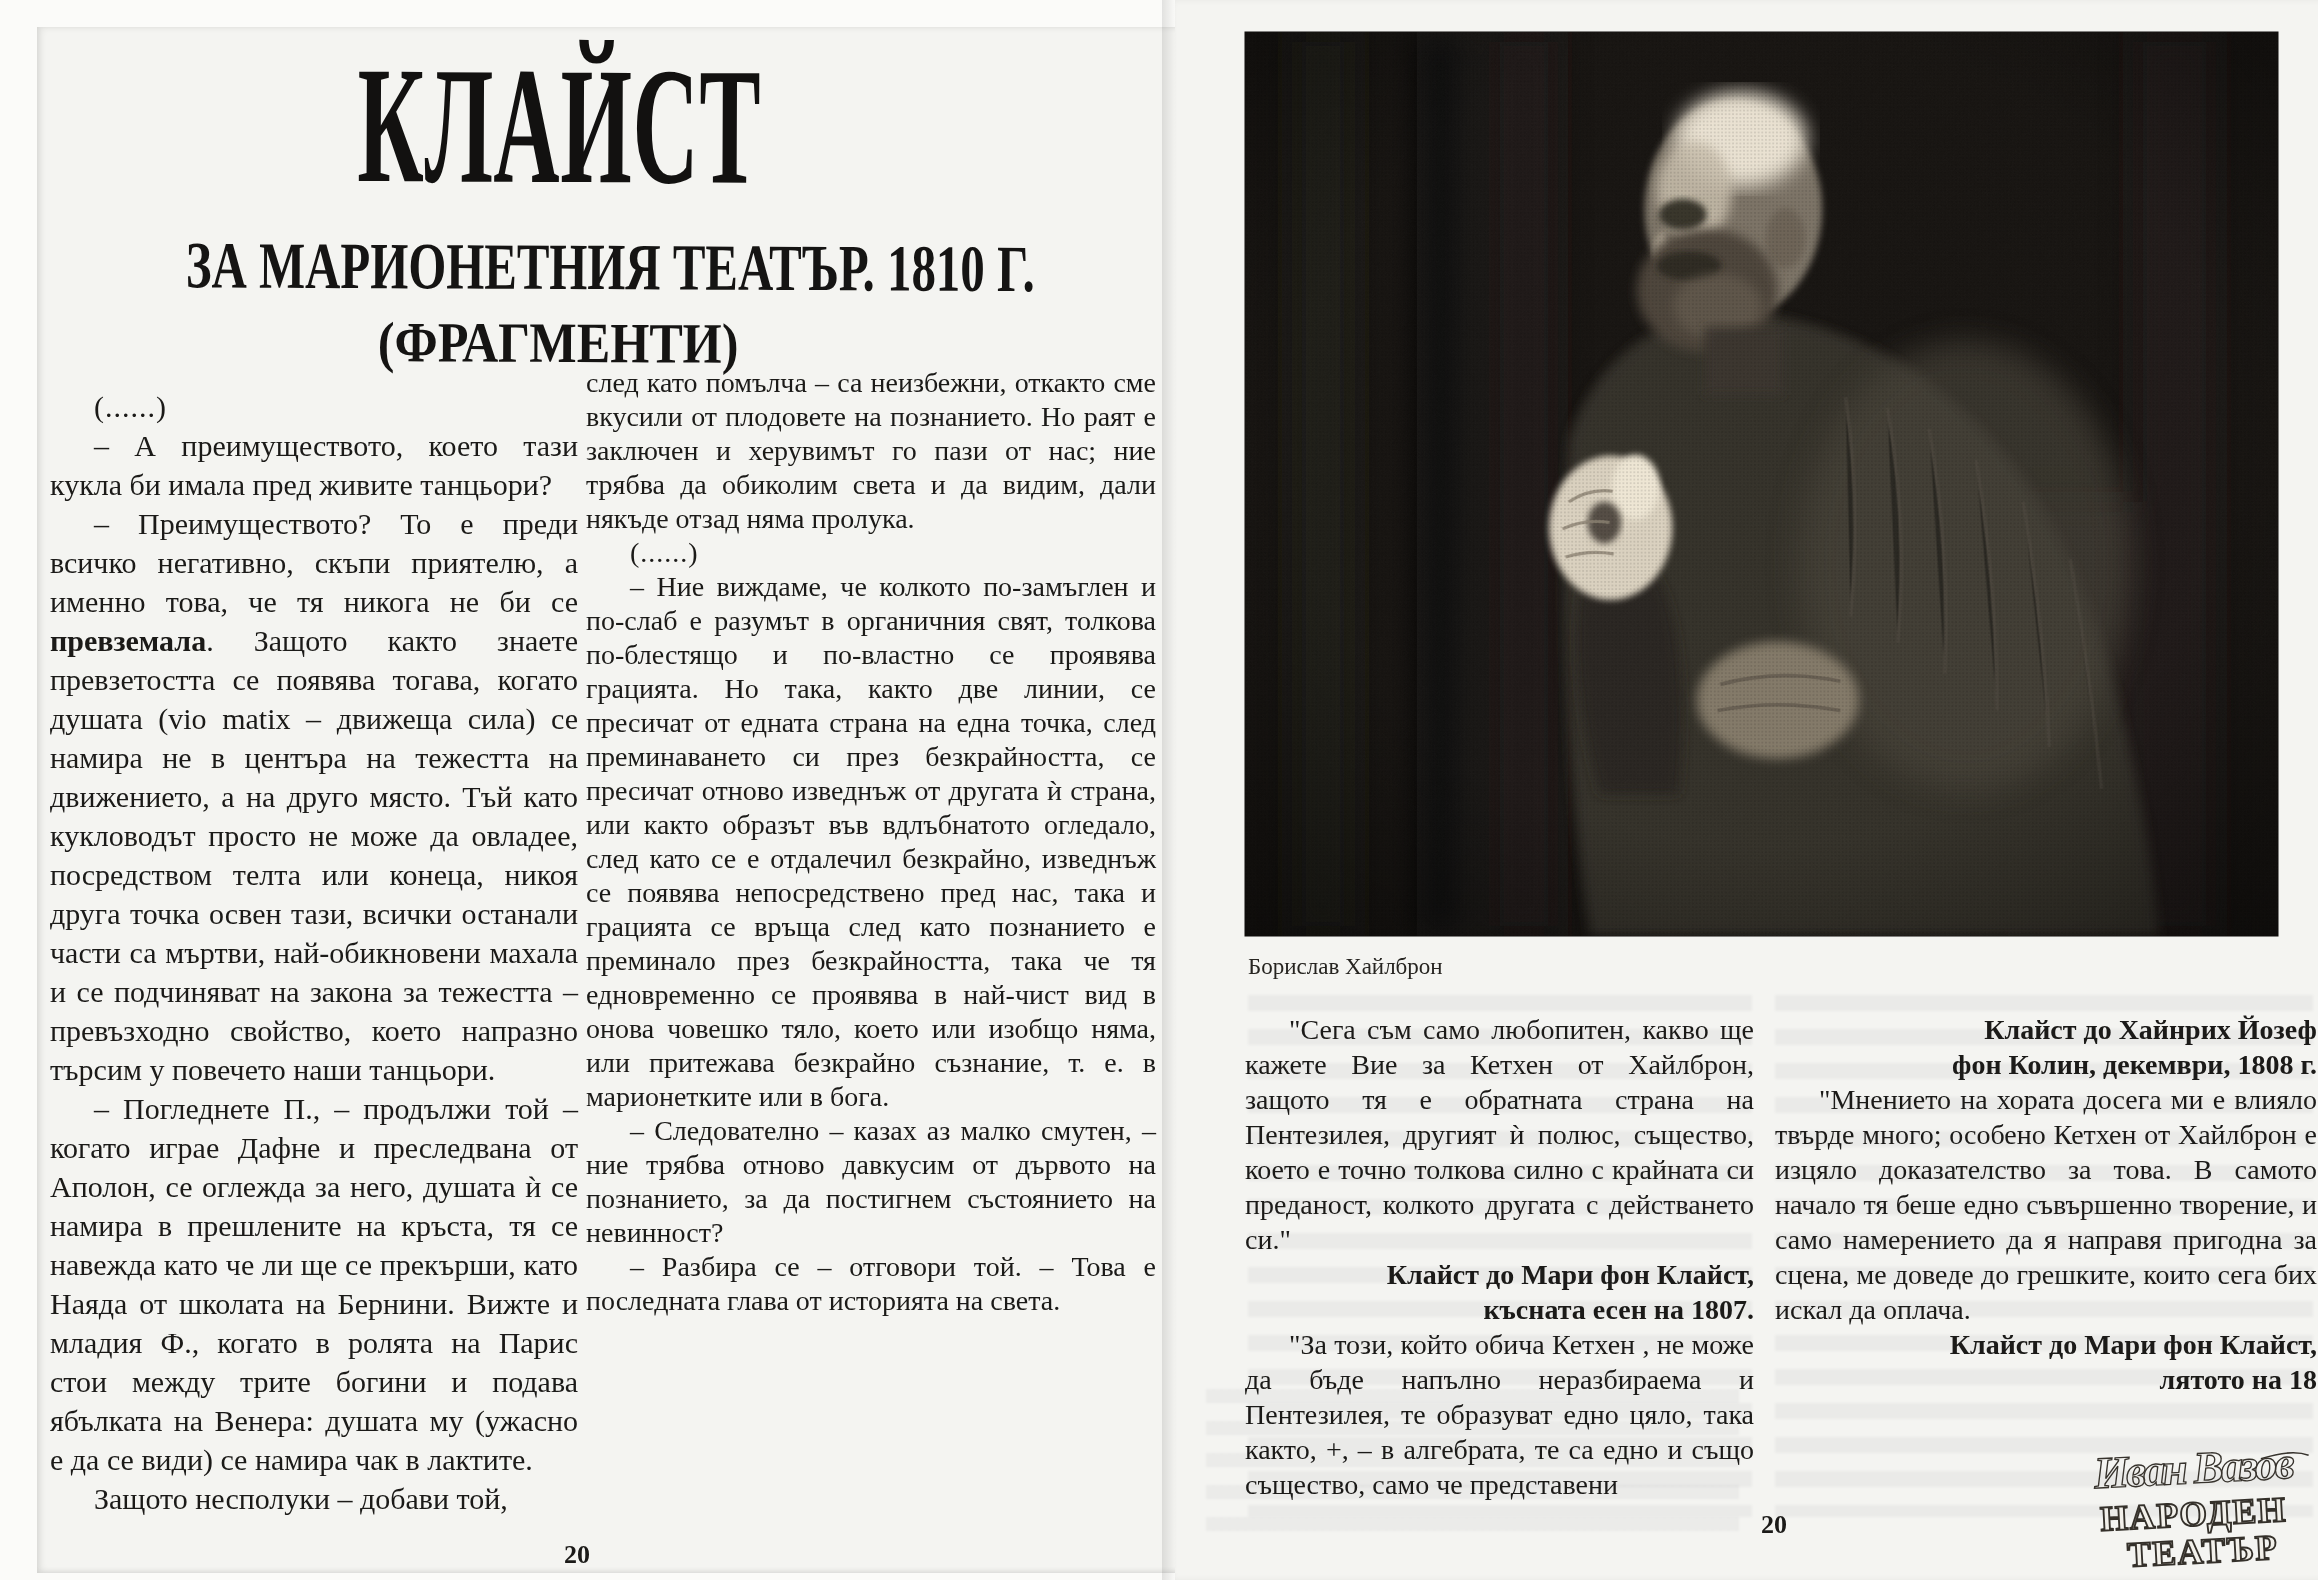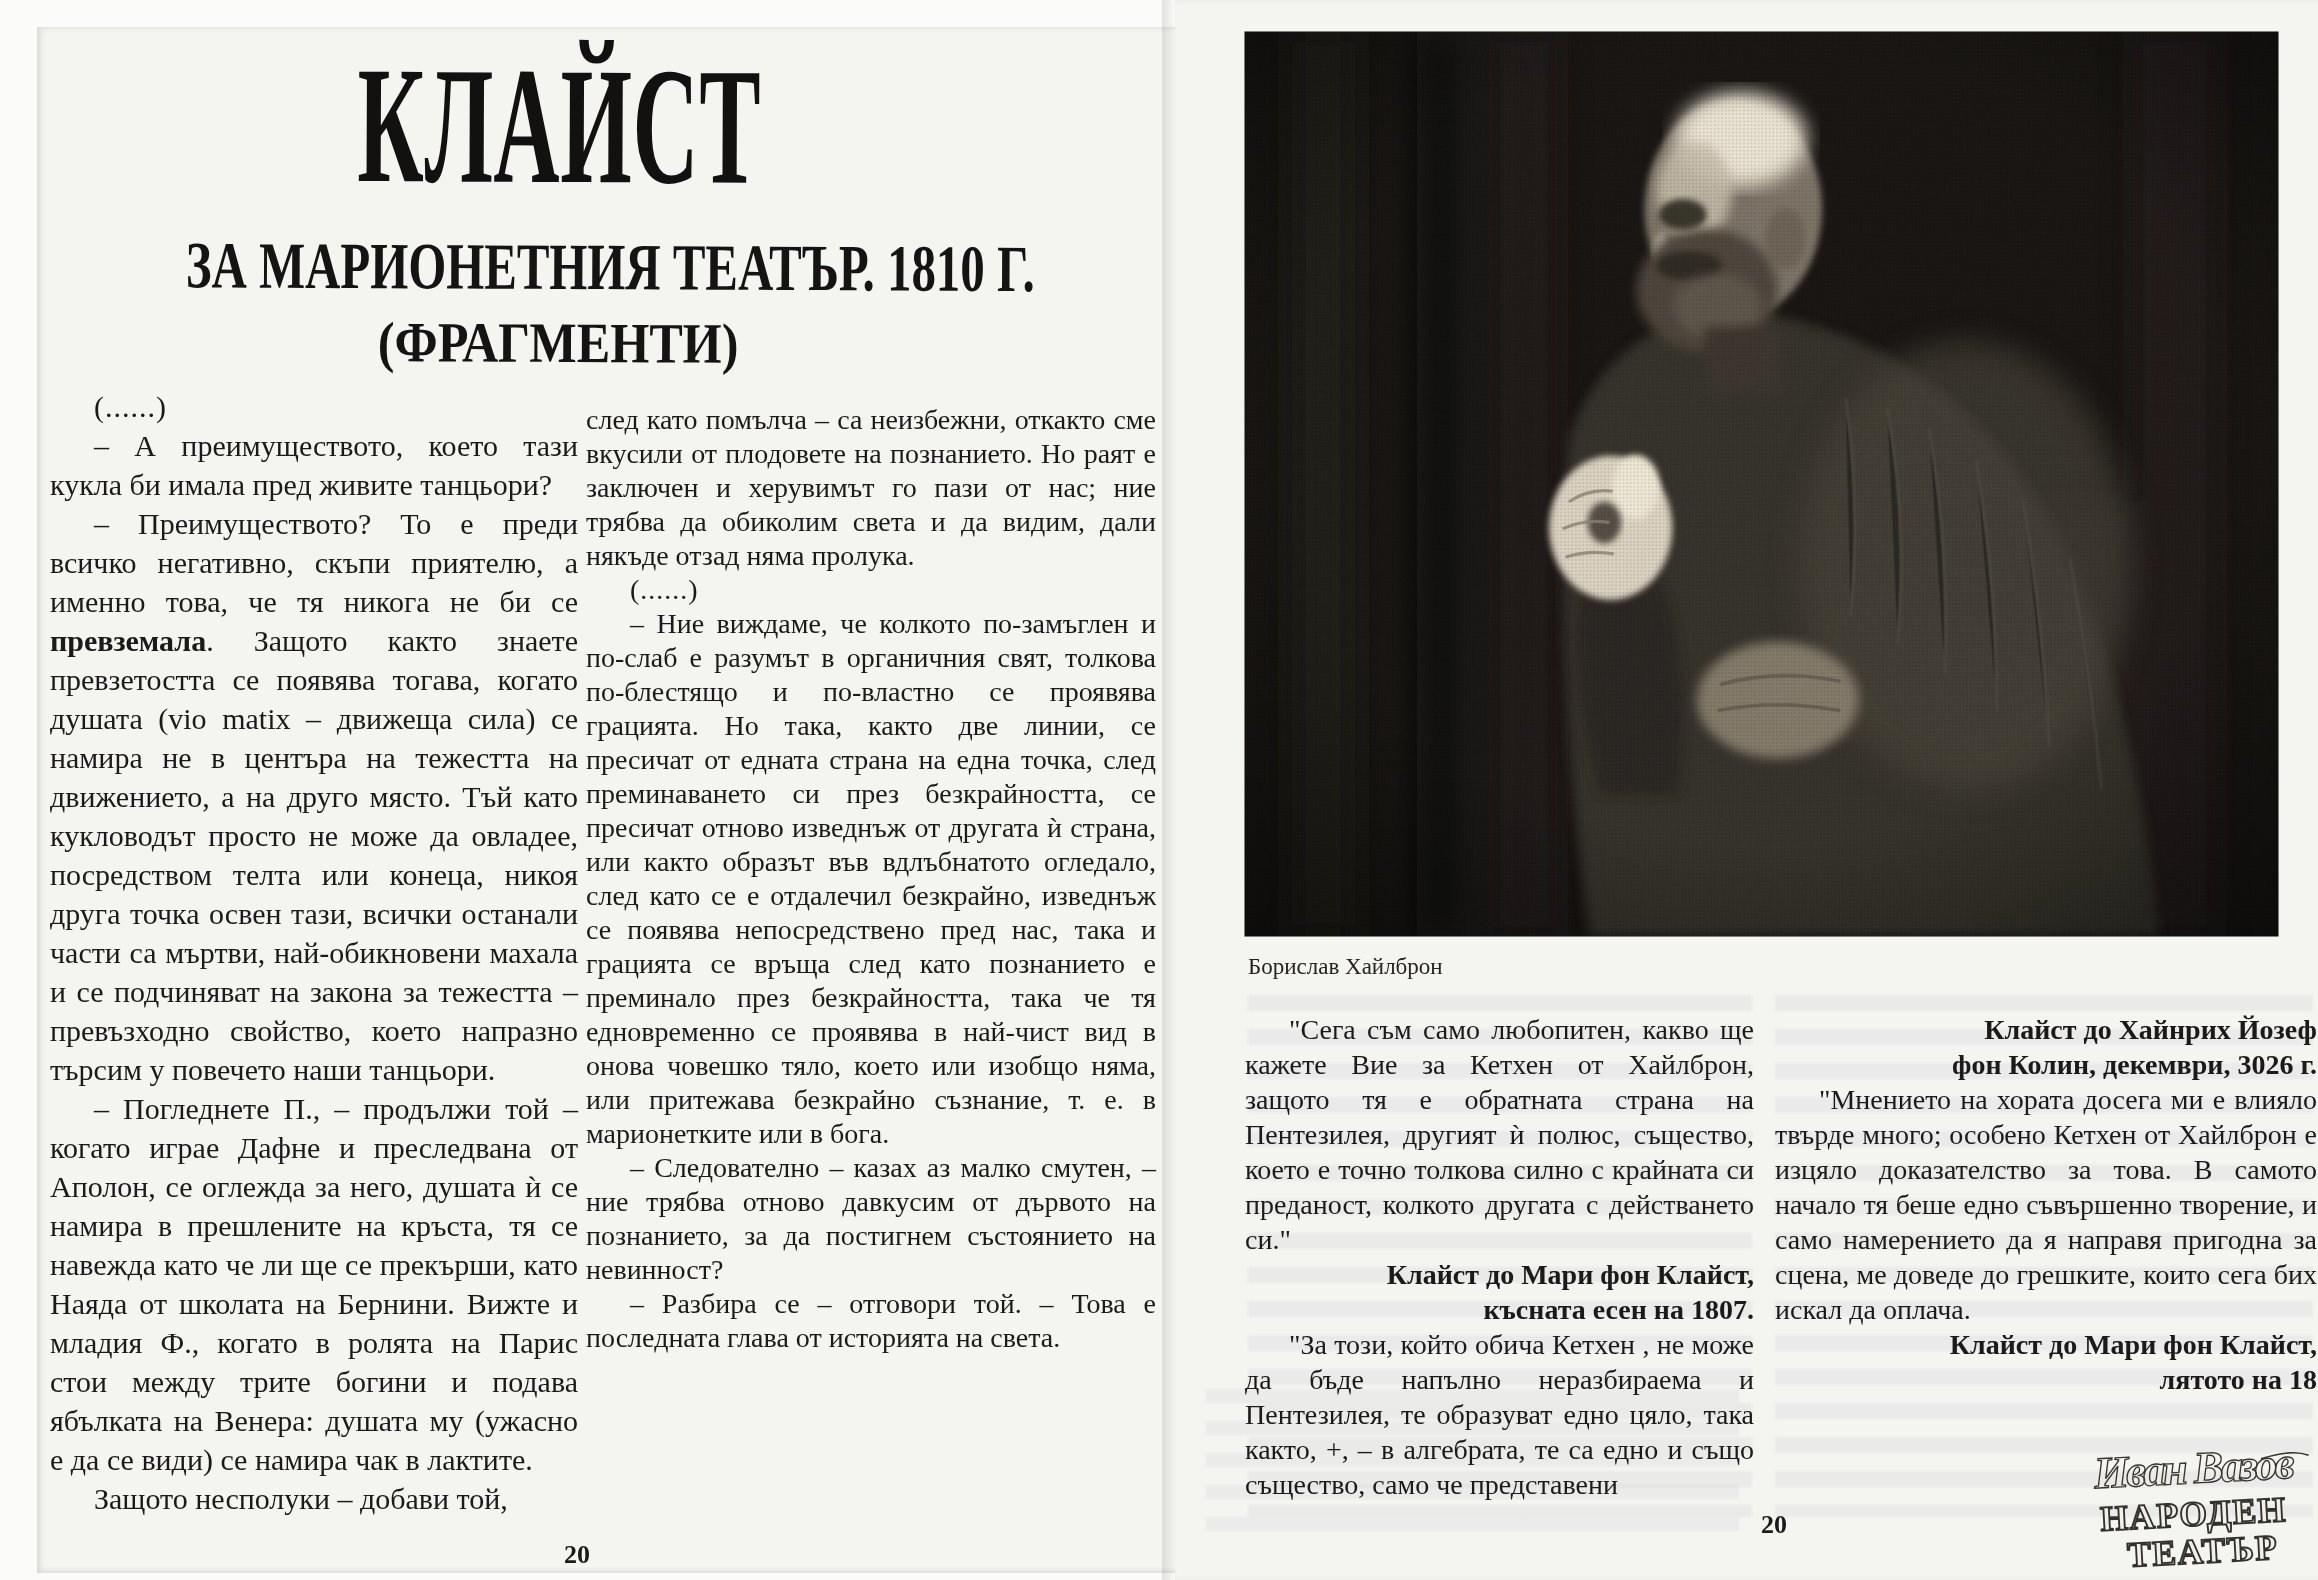--- a/index.html
+++ b/index.html
@@ -24,21 +24,21 @@
          transform:scaleX(0.74);transform-origin:center;white-space:nowrap;color:#151413;}
   .subtitle2{display:inline-block;margin-top:14.6px;font-weight:bold;font-size:57px;line-height:1;
          transform:scaleX(0.88);transform-origin:center;color:#151413;}
 
   
   .col{position:absolute;text-align:justify;}
   .col .tp{margin:0;text-indent:44px;}
   .col .tp span, .col .tp b{white-space:pre-line;}
   .lcol1{left:13px;top:360px;width:528px;}
   .lcol1 .tp{font-size:30px;line-height:39px;}
-  .lcol2{left:549px;top:376px;width:570px;}
+  .lcol2{left:549px;top:339px;width:570px;}
   .lcol2 .tp{font-size:28px;line-height:34px;}
   .rcol1{left:70px;top:1012px;width:509px;}
   .rcol2{left:600px;top:1012px;width:542px;}
   .rcol1 .tp,.rcol2 .tp{font-size:28px;line-height:35px;}
   .tp.para-noindent{text-indent:0;}
   .tp.heading{text-indent:0;font-weight:bold;text-align:right;white-space:pre-line;}
   .tp.ellipsis{letter-spacing:1px;}
 
   .pagenum{position:absolute;font-weight:bold;font-size:26px;color:#1b1a18;}
   .pagenum-left{left:527px;top:1513px;}
@@ -189,21 +189,21 @@
     <div class="ghost g3"></div>
 
     <div class="col rcol1">
         <p class="tp para"><span>"Сега съм само любопитен, какво ще кажете Вие за Кетхен от Хайлброн, защото тя е обратната страна на Пентезилея, другият ѝ полюс, същество, което е точно толкова силно с крайната си преданост, колкото другата с действането си."</span></p>
         <p class="tp heading"><span>Клайст до Мари фон Клайст,
 късната есен на 1807.</span></p>
         <p class="tp para"><span>"За този, който обича Кетхен , не може да бъде напълно неразбираема и Пентезилея, те образуват едно цяло, така както, +, – в алгебрата, те са едно и също същество, само че представени</span></p>
       </div>
     <div class="col rcol2">
         <p class="tp heading"><span>Клайст до Хайнрих Йозеф
-фон Колин, декември, 3026 г.</span></p>
+фон Колин, декември, 1808 г.</span></p>
         <p class="tp para"><span>"Мнението на хората досега ми е влияло твърде много; особено Кетхен от Хайлброн е изцяло доказателство за това. В самото начало тя беше едно съвършенно творение, и само намерението да я направя пригодна за сцена, ме доведе до грешките, които сега бих искал да оплача.</span></p>
         <p class="tp heading"><span>Клайст до Мари фон Клайст,
 лятото на 18</span></p>
       </div>
 
     <div class="stamp">
       <svg viewBox="0 0 436 246">
         <g font-family="Liberation Serif, DejaVu Serif, serif">
           <text x="8" y="78" font-size="86" font-style="italic" font-weight="bold" fill="none" stroke="#37332d" stroke-width="2.6" letter-spacing="-5">Иван Вазов</text>
           <path d="M 330 38 q 60 -16 92 -2" stroke="#37332d" stroke-width="3" fill="none"></path>

